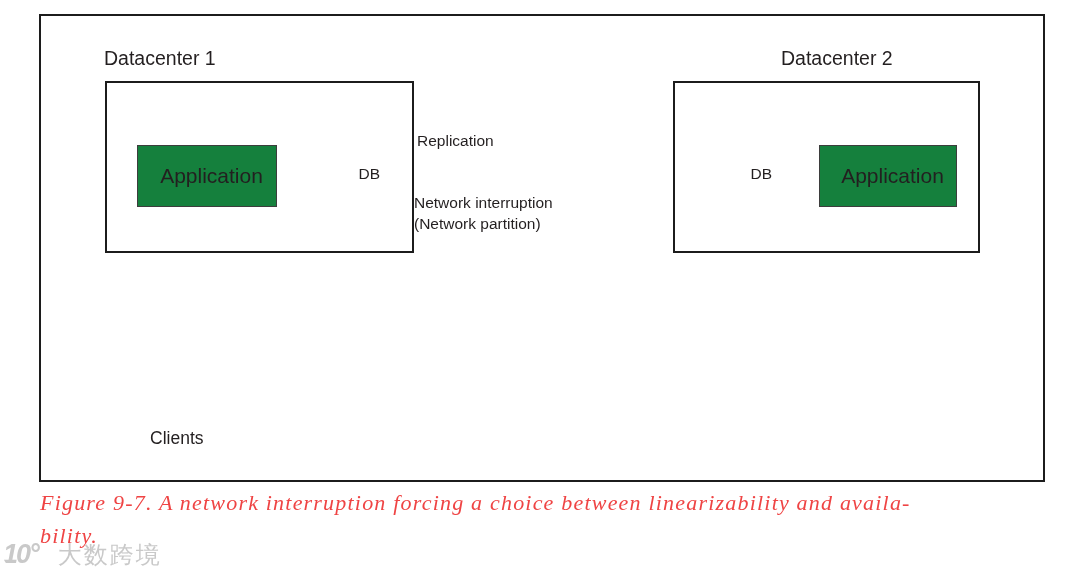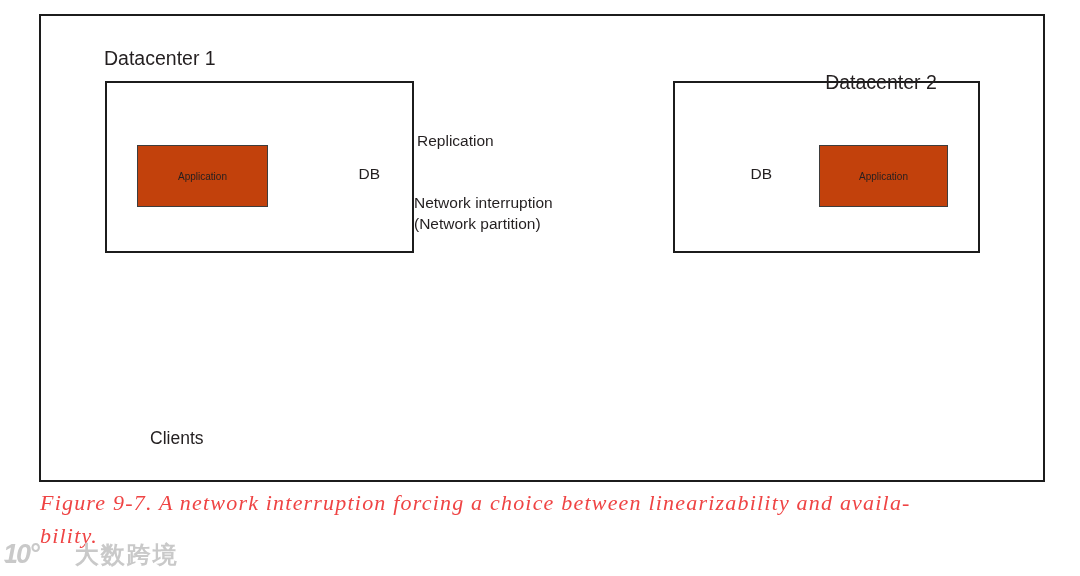--- a/index.html
+++ b/index.html
@@ -9,28 +9,28 @@
     overflow:hidden;
     border-radius:31px;
   }
   .abs{position:absolute;}
   #frame{
     left:39px;top:14px;width:1002px;height:464px;
     border:2px solid #1c1c1c;background:#ffffff;
   }
   .dc-label{font-size:19.5px;color:#231f20;white-space:nowrap;}
   #dc1-label{left:104px;top:47px;}
-  #dc2-label{left:781px;top:47px;width:200px;text-align:center;margin-top:24px;}
+  #dc2-label{left:781px;top:47px;width:200px;text-align:left;}
   .dc-box{border:2.5px solid #1c1c1c;background:transparent;}
   #dc1-box{left:105px;top:81px;width:305px;height:168px;}
   #dc2-box{left:673px;top:81px;width:303px;height:168px;}
   .app-box{
-    border:1.5px solid #3d3d3d;background:#c2410c;
+    border:1.5px solid #3d3d3d;background:#15803d;
     display:flex;align-items:center;justify-content:center;
-    font-size:10px;color:#231f20;
+    font-size:21px;color:#231f20;padding-left:9px;
   }
   #app1-box{left:137px;top:145px;width:129px;height:60px;}
   #app2-box{left:819px;top:145px;width:127px;height:60px;}
   .db-label{font-size:15.5px;color:#231f20;text-align:right;width:66px;}
   #db1-label{left:314px;top:165px;}
   #db2-label{left:706px;top:165px;}
   #replication-label{
     left:417px;top:106px;width:120px;font-size:15.5px;line-height:22px;
     color:#231f20;
     margin-top:24px;
@@ -48,21 +48,21 @@
   }
   #watermark{
     left:3px;top:541px;display:flex;align-items:center;gap:20px;
     color:#c9c9c9;user-select:none;
   }
   #watermark .wm-logo{
     font-size:27px;font-weight:bold;font-style:italic;
     letter-spacing:-2px;line-height:27px;
   }
   #watermark .wm-text{
-    font-size:24px;font-weight:bold;letter-spacing:2px;line-height:27px;margin-left:17px;
+    font-size:24px;font-weight:normal;letter-spacing:2px;line-height:27px;
   }
   svg{position:absolute;left:0;top:0;pointer-events:none;}
 </style>
 </head>
 <body>
 
 <div id="stage">
 
   <svg width="1080" height="576" viewBox="0 0 1080 576">
     <defs>

